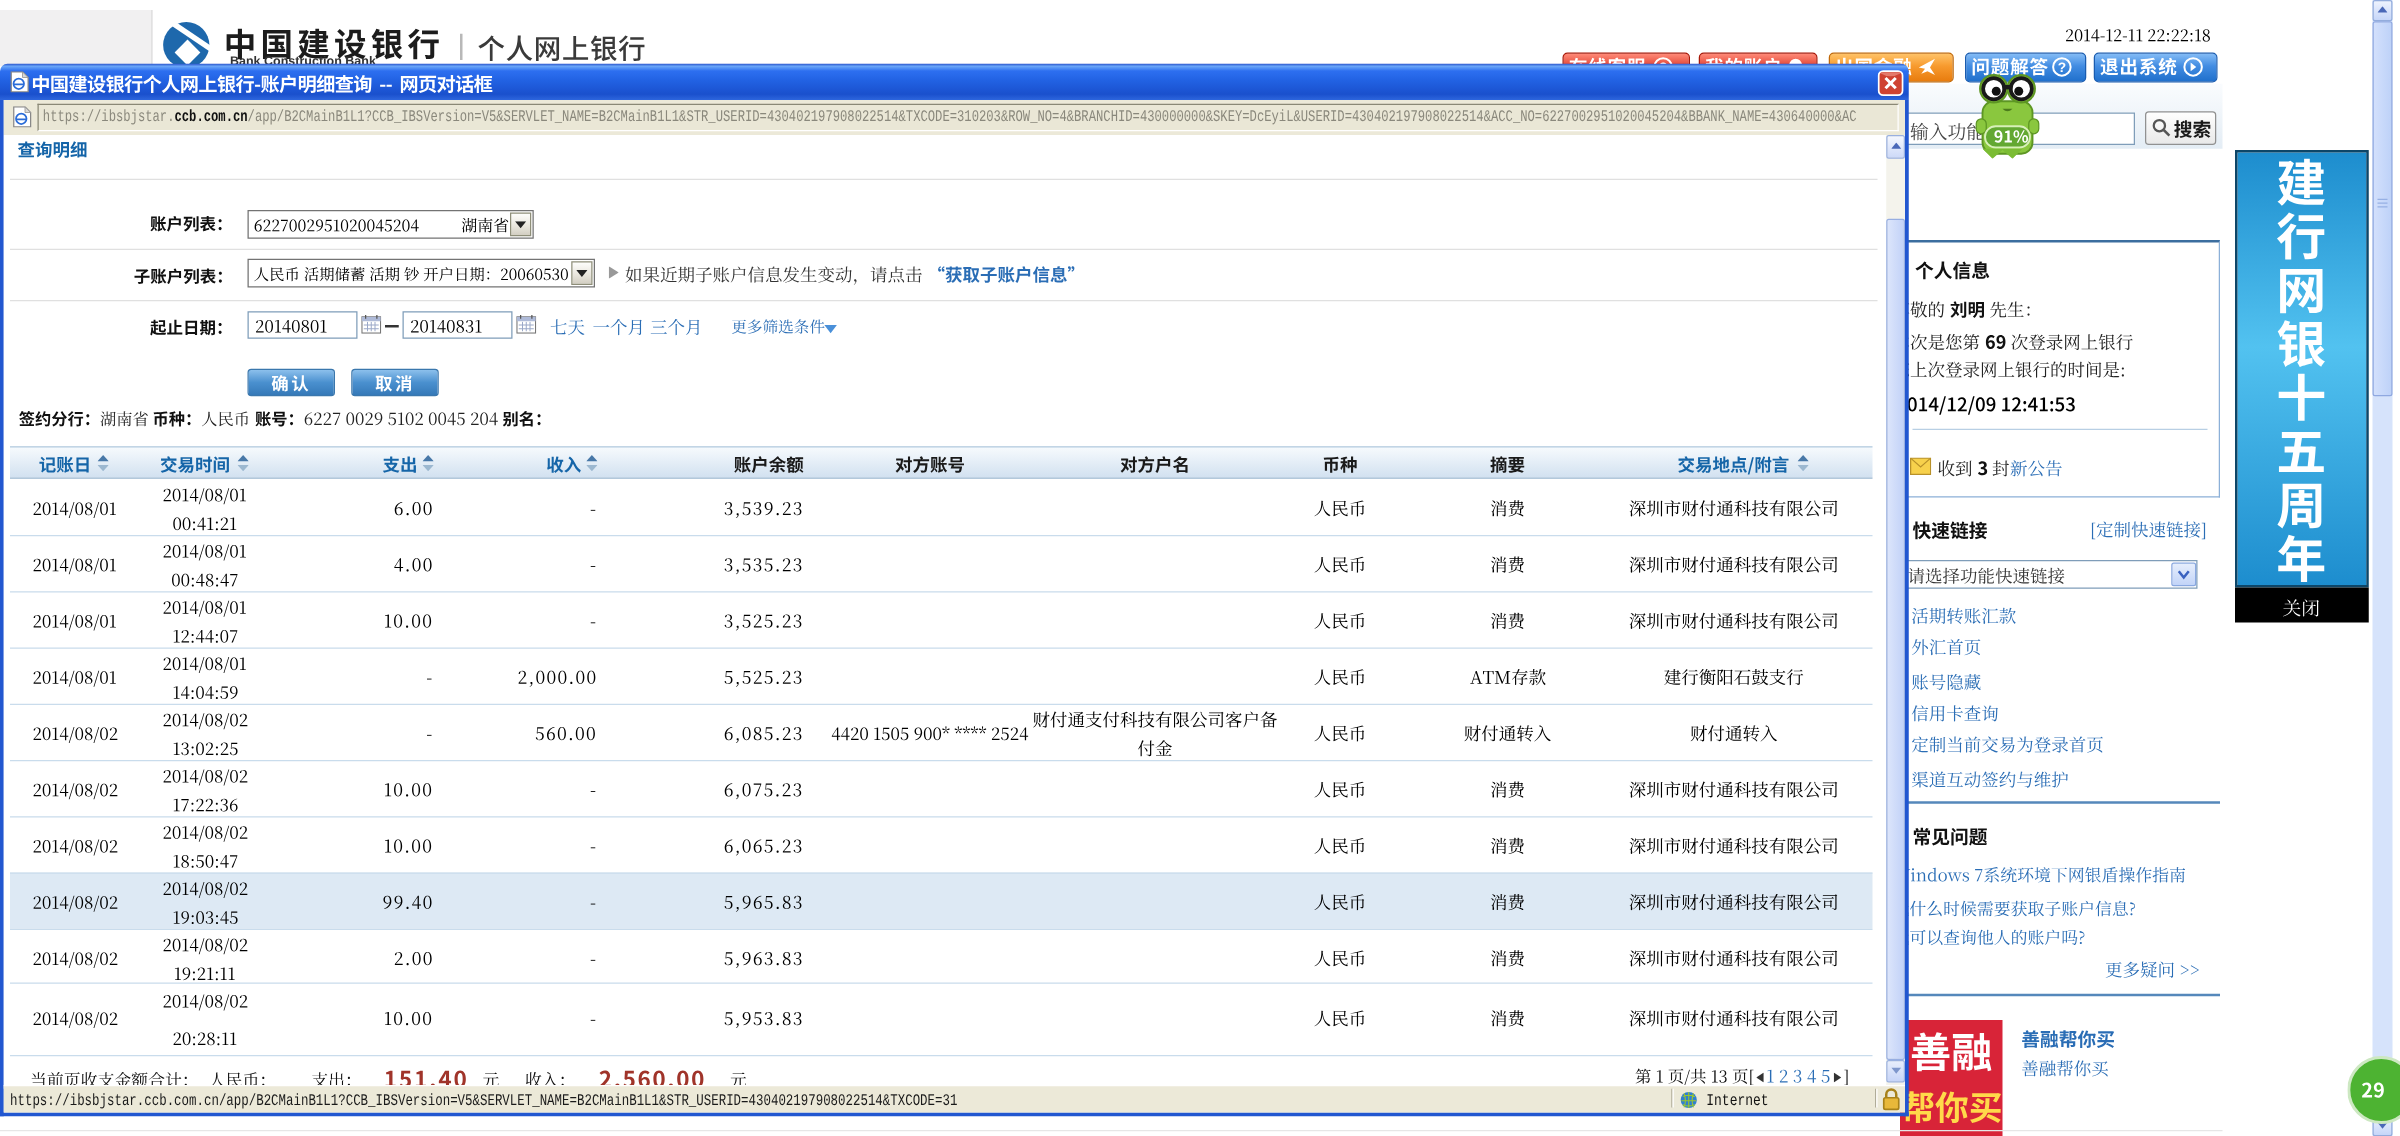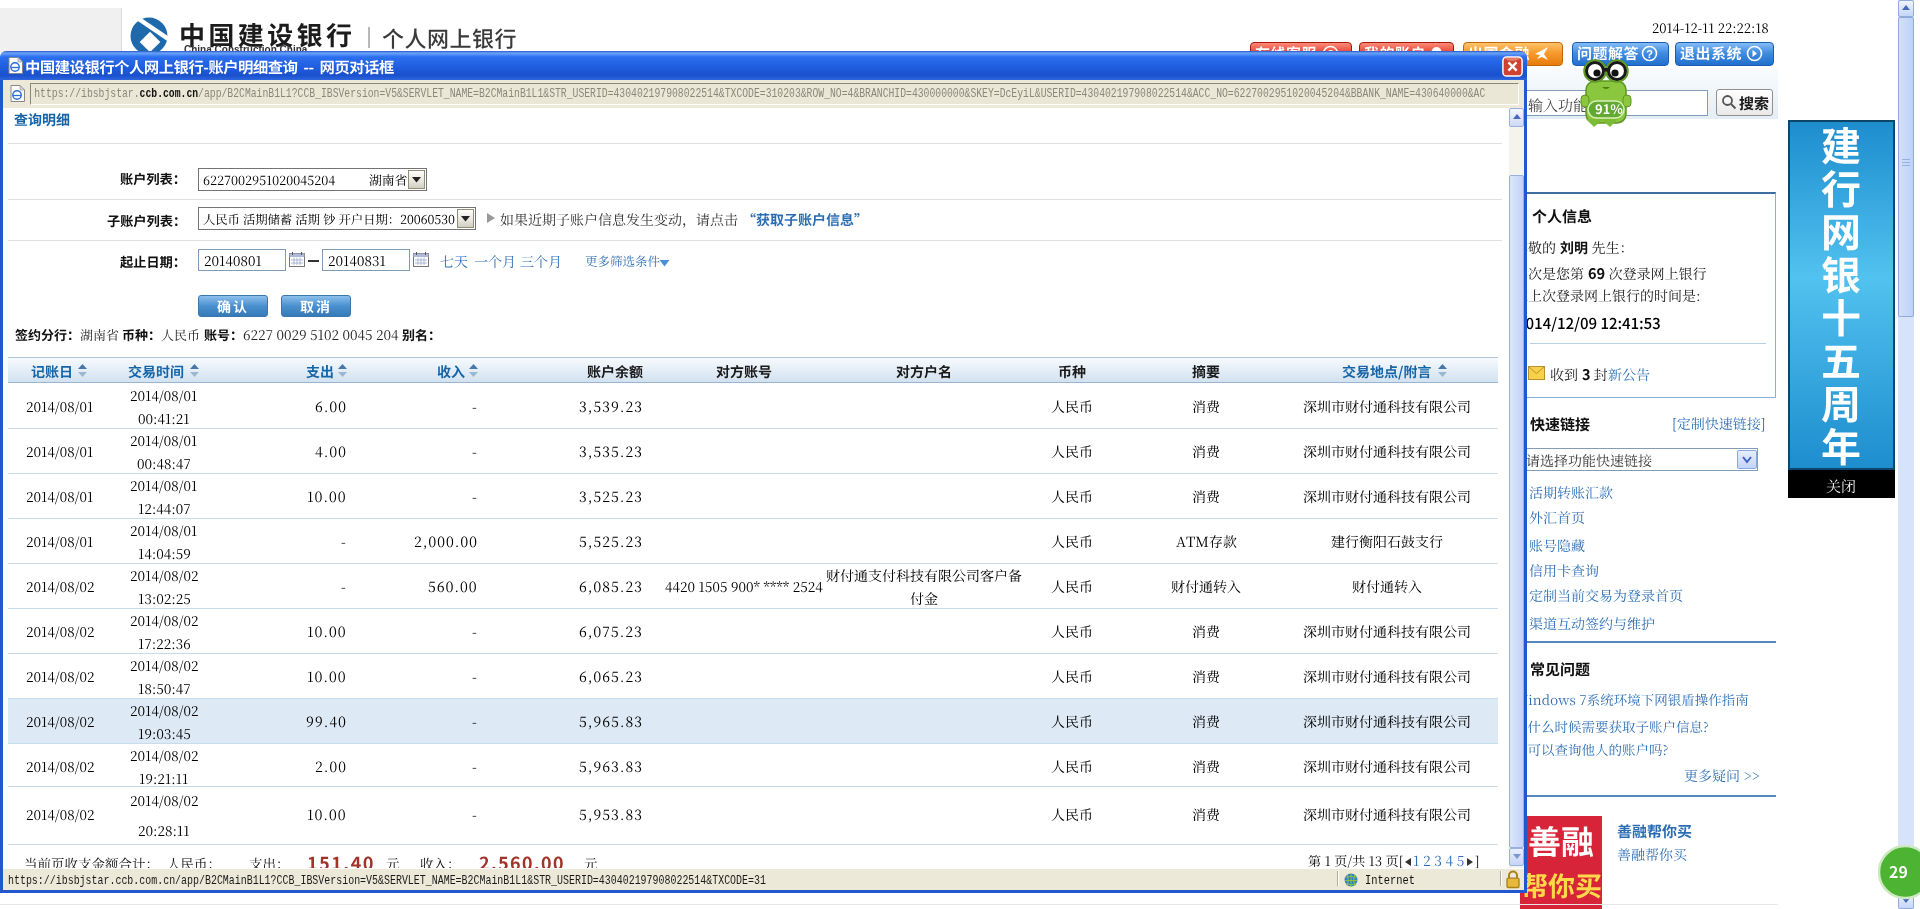--- a/index.html
+++ b/index.html
@@ -336,21 +336,21 @@
 <svg class="t" style="left:179px;top:45px">
     <g transform="scale(0.026000,-0.026000)" fill="#1c1c1c">
       <use href="#ga" x="0"></use>
       <use href="#gb" x="1131"></use>
       <use href="#gc" x="2262"></use>
       <use href="#gd" x="3392"></use>
       <use href="#ge" x="4523"></use>
       <use href="#gf" x="5654"></use>
     </g>
   </svg>
-<div class="a" style="left:184px;top:44px;font:bold 10px 'Liberation Sans',sans-serif;color:#333">China Construction China</div>
+<div class="a" style="left:184px;top:44px;font:bold 10px 'Liberation Sans',sans-serif;color:#333">Bank Construction Bank</div>
 <div class="a" style="left:368px;top:27px;width:2px;height:21px;background:#b8b8b8"></div>
 <svg class="t" style="left:382px;top:47px">
     <g transform="scale(0.022000,-0.022000)" fill="#3a3a3a">
       <use href="#gg" x="0"></use>
       <use href="#gh" x="1023"></use>
       <use href="#gi" x="2045"></use>
       <use href="#gj" x="3068"></use>
       <use href="#gk" x="4091"></use>
       <use href="#gl" x="5114"></use>
     </g>

